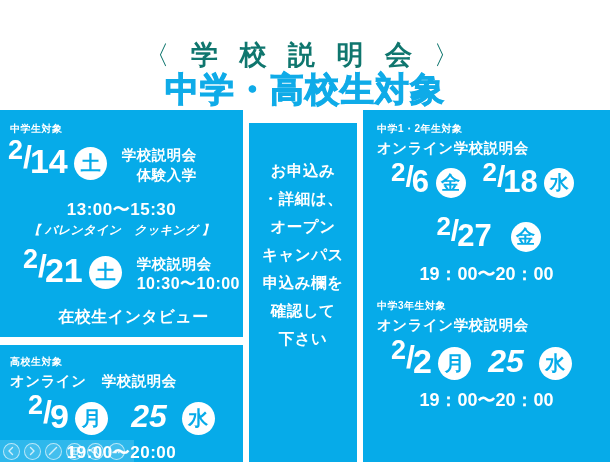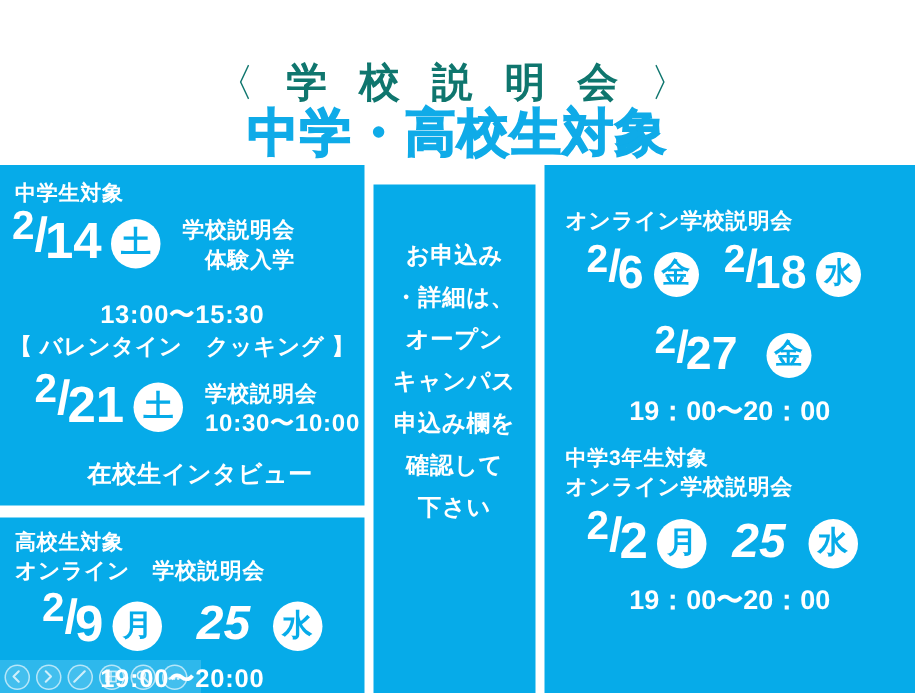--- a/index.html
+++ b/index.html
@@ -39,37 +39,37 @@
   }
 
   
   .panel{position:absolute;background:#06abe9;color:#fff;overflow:hidden;}
   #panel-left-top{left:0;top:110px;width:243px;height:227px;}
   #panel-left-bottom{left:0;top:345px;width:243px;height:117px;}
   #panel-center{left:249px;top:123px;width:108px;height:352px;}
   #panel-right{left:363px;top:110px;width:247px;height:352px;}
 
   .lbl{
-    font-size:14px;font-weight:bold;line-height:21px;
+    font-size:10px;font-weight:bold;line-height:21px;
     letter-spacing:0.5px;white-space:nowrap;
   }
   .sub{
     font-size:14.5px;font-weight:bold;line-height:20px;
     letter-spacing:0.5px;white-space:nowrap;
   }
   .time{
     font-size:17px;font-weight:bold;letter-spacing:0.5px;
     white-space:nowrap;
   }
   .time-wide{
     font-size:18px;font-weight:bold;letter-spacing:0px;
     white-space:nowrap;
   }
   .bracket{
-    font-size:15px;font-weight:bold;letter-spacing:0.5px;white-space:nowrap;
+    font-size:12px;font-weight:bold;letter-spacing:0.5px;white-space:nowrap;font-style:italic;
   }
 
   
   .date{display:inline-block;white-space:nowrap;font-weight:bold;}
   .date .m{font-size:26px;vertical-align:top;position:relative;top:-3px;}
   .date .sl{font-size:30px;position:relative;top:-1px;}
   .date .d{font-size:31px;position:relative;top:4px;left:-2px;}
   .date-big .m{font-size:27px;}
   .date-big .sl{font-size:32px;}
   .date-big .d{font-size:34px;}
@@ -203,20 +203,21 @@
       <div>オープン</div>
       <div>キャンパス</div>
       <div>申込み欄を</div>
       <div>確認して</div>
       <div>下さい</div>
     </div>
   </div>
 
   <div class="panel" id="panel-right">
 
+    <div class="lbl" id="rt-label">中学1・2年生対象</div>
     <div class="sub" id="rt-sub">オンライン学校説明会</div>
 
     <div class="row" id="rt-row1">
       <span class="date"><span class="m">2</span><span class="sl">/</span><span class="d">6</span></span>
       <span class="dow sm">金</span>
       <span class="gap" style="width:8px"></span>
       <span class="date"><span class="m">2</span><span class="sl">/</span><span class="d">18</span></span>
       <span class="dow sm">水</span>
     </div>
 

